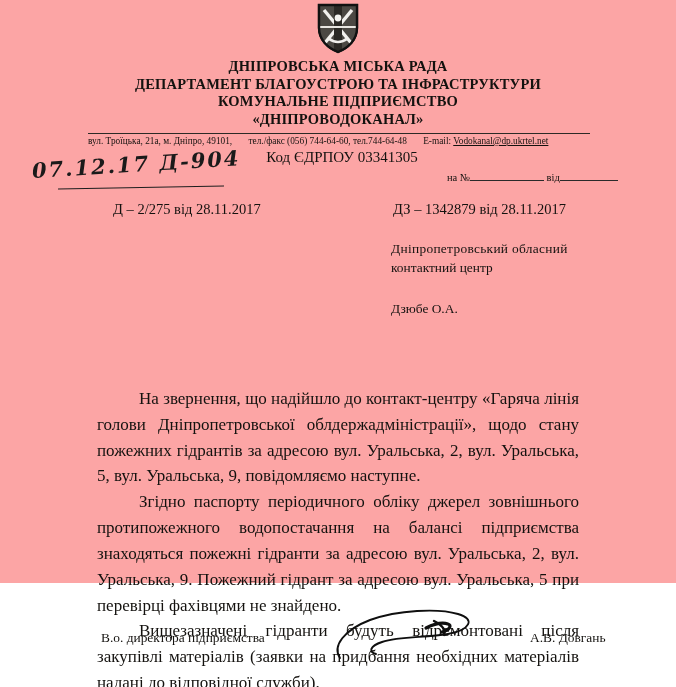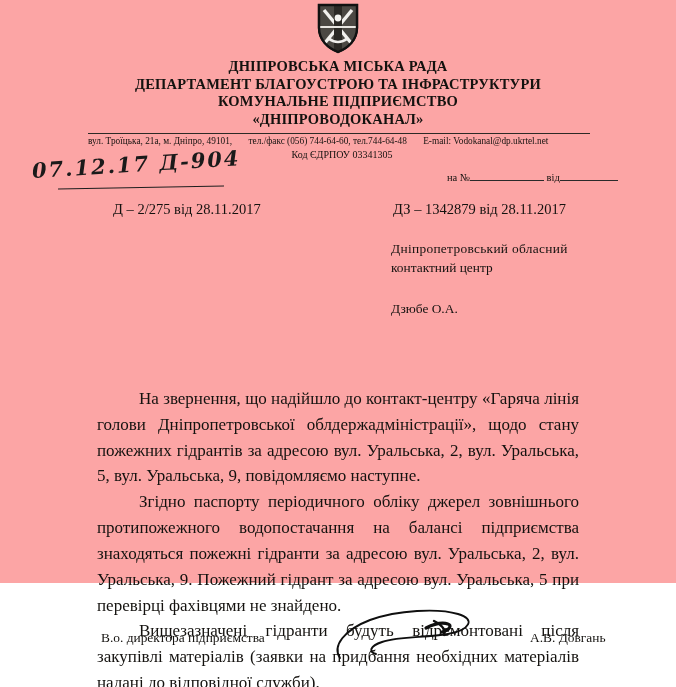--- a/index.html
+++ b/index.html
@@ -70,30 +70,31 @@
     top: 136px;
     left: 88px;
     width: 560px;
     font-size: 9.3px;
     white-space: nowrap;
   }
   .contacts .addr { display: inline-block; }
   .contacts .phones { display: inline-block; margin-left: 14px; }
   .contacts .email-lbl { display: inline-block; margin-left: 14px; }
   .contacts .email {
+    text-decoration: underline;
     color: #14120f;
   }
 
   .edrpou {
     position: absolute;
     top: 149px;
     left: 0;
     width: 676px;
     text-align: center;
-    font-size: 10px;
+    font-size: 15px;
     padding-left: 8px;
     box-sizing: border-box;
   }
 
   
   .handwriting {
     position: absolute;
     top: 158px;
     left: 32px;
     width: 240px;

